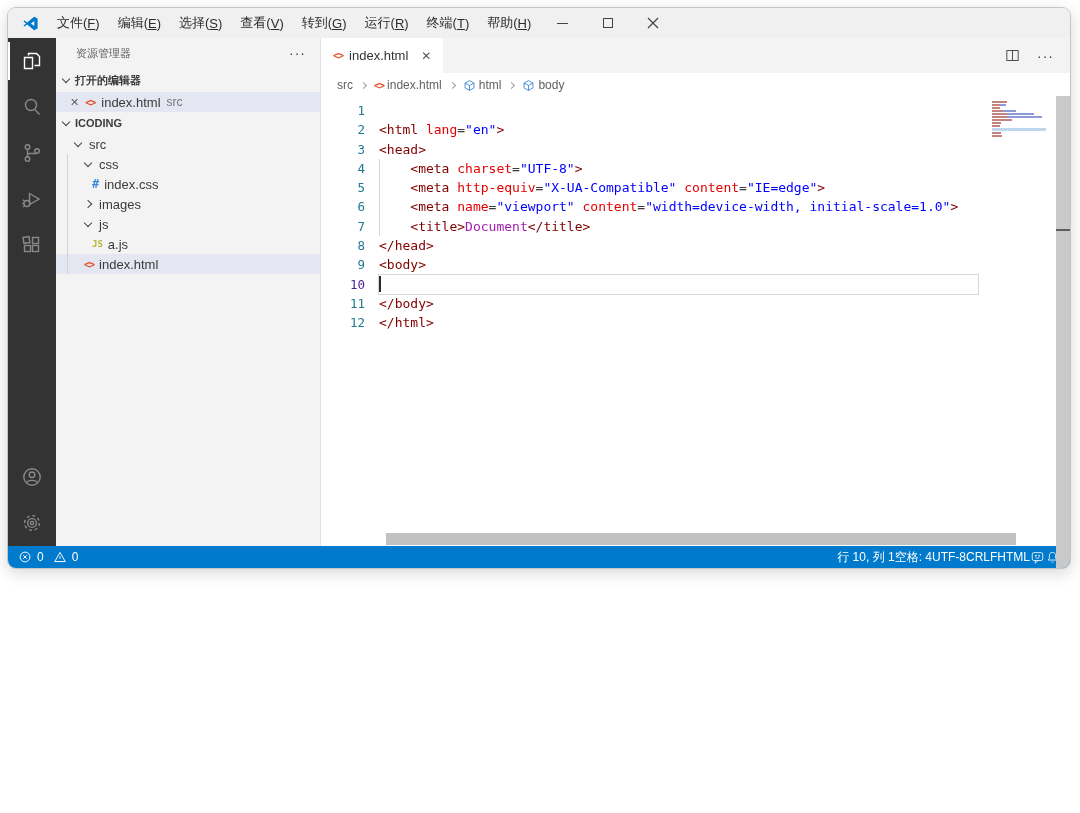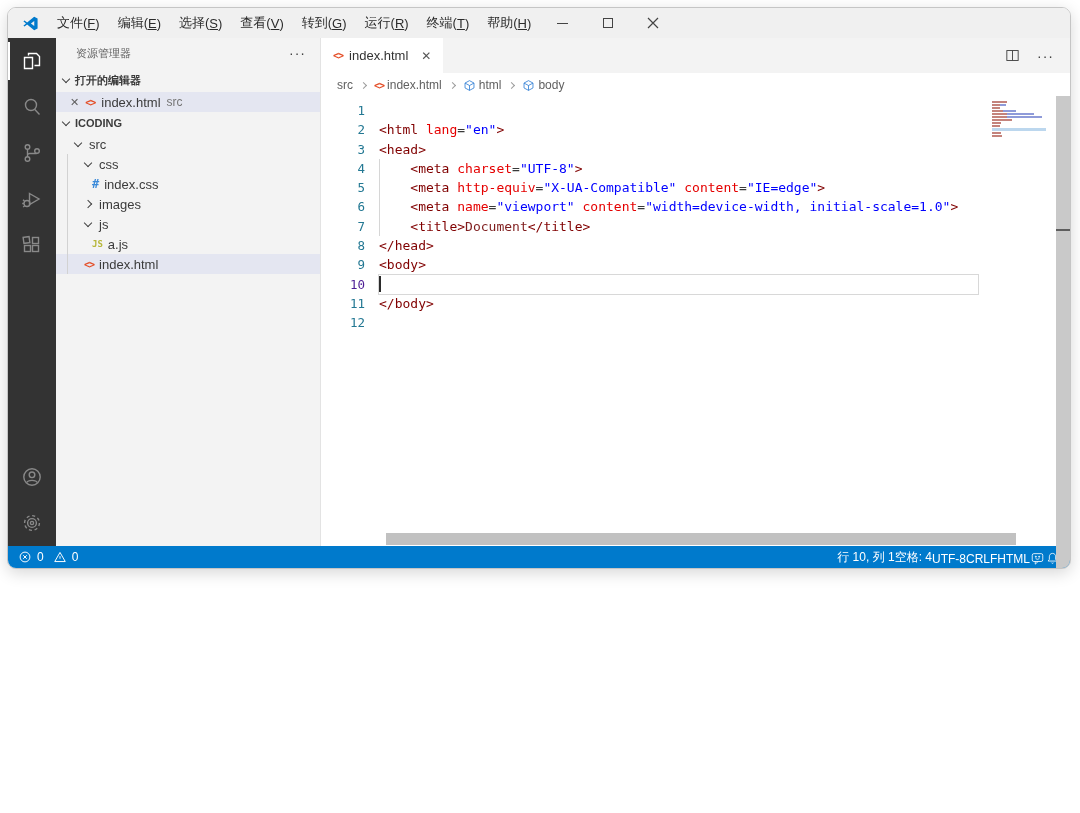--- a/index.html
+++ b/index.html
@@ -70,35 +70,35 @@
     font-family:"DejaVu Sans Mono", monospace; font-size:13px; line-height:19.3px; }
   .cline { display:flex; height:19.3px; white-space:pre; }
   .ln { flex:0 0 44px; width:44px; text-align:right; color:#237893; font-size:12.5px; margin-right:14px; }
   .cline.current .ln { color:#4c1d95; }
   .ctext { flex:1; position:relative; margin-right:92px; }
   .cline.current .ctext { outline:1px solid #d8d8d8; }
   .cursor { position:absolute; left:0; top:1px; width:1.5px; height:16.5px; background:#2b2b2b; }
   .indent-guide { position:absolute; left:58px; top:62px; width:1px; height:77px; background:#d6d6d6; }
 
   .tk-doctype{color:#0000ff;} .tk-tag{color:#800000;} .tk-attr{color:#e50000;}
-  .tk-str{color:#0000ff;} .tk-eq{color:#393939;} .tk-plain{color:#000;} .tk-text{color:#7f1d1d;}
+  .tk-str{color:#0000ff;} .tk-eq{color:#393939;} .tk-plain{color:#000;} .tk-text{color:#a21caf;}
 
   .minimap { position:absolute; top:63px; right:24px; width:54px; }
   .mm-line { height:2px; margin-bottom:1px; background:#c4837c; }
   .mm-current { height:3px; margin-bottom:1px; background:#bcd7ee; width:100%; }
 
   .vscroll { position:absolute; top:58px; right:0; width:14px; height:590px; background:#c9c9c9; }
   .vscroll-mark { position:absolute; top:133px; left:0; right:0; height:2px; background:#5d5d5d; }
   .hscroll { position:absolute; bottom:1px; left:65px; width:630px; height:12px; background:#c1c1c1; }
 
   
   .statusbar { flex:0 0 22px; background:#007acc; color:#fff; display:flex; align-items:center;
     font-size:12px; padding:0 10px; }
   .sb-left { display:flex; align-items:center; gap:5px; }
-  .sb-right { margin-left:auto; display:flex; align-items:flex-end; }
+  .sb-right { margin-left:auto; display:flex; align-items:center; }
   .sb-item { display:flex; align-items:center; gap:4px; }
   .statusbar svg { stroke:#fff; fill:none; stroke-width:1.1; }
 </style>
 </head>
 <body>
 
 <div class="window">
 
   <div class="titlebar">
     <div class="logo">
@@ -354,20 +354,21 @@
         <div class="cline current">
           <div class="ln">10</div>
           <div class="ctext"><span class="cursor"></span></div>
         </div>
         <div class="cline">
           <div class="ln">11</div>
           <div class="ctext"><span class="tk-tag">&lt;/body&gt;</span></div>
         </div>
         <div class="cline">
           <div class="ln">12</div>
+          <div class="ctext"><span class="tk-tag">&lt;/html&gt;</span></div>
         </div>
       </div>
 
       <div class="minimap">
         <div class="mm-line" style="width:15px;"></div>
         <div class="mm-line" style="width:14px;background:linear-gradient(90deg,#c4837c 55%,#8f9bd9 55%);"></div>
         <div class="mm-line" style="width:8px;"></div>
         <div class="mm-line" style="width:24px;background:linear-gradient(90deg,#c4837c 45%,#8f9bd9 45%);"></div>
         <div class="mm-line" style="width:42px;background:linear-gradient(90deg,#c4837c 35%,#8f9bd9 35%);"></div>
         <div class="mm-line" style="width:50px;background:linear-gradient(90deg,#c4837c 30%,#8f9bd9 30%);"></div>

